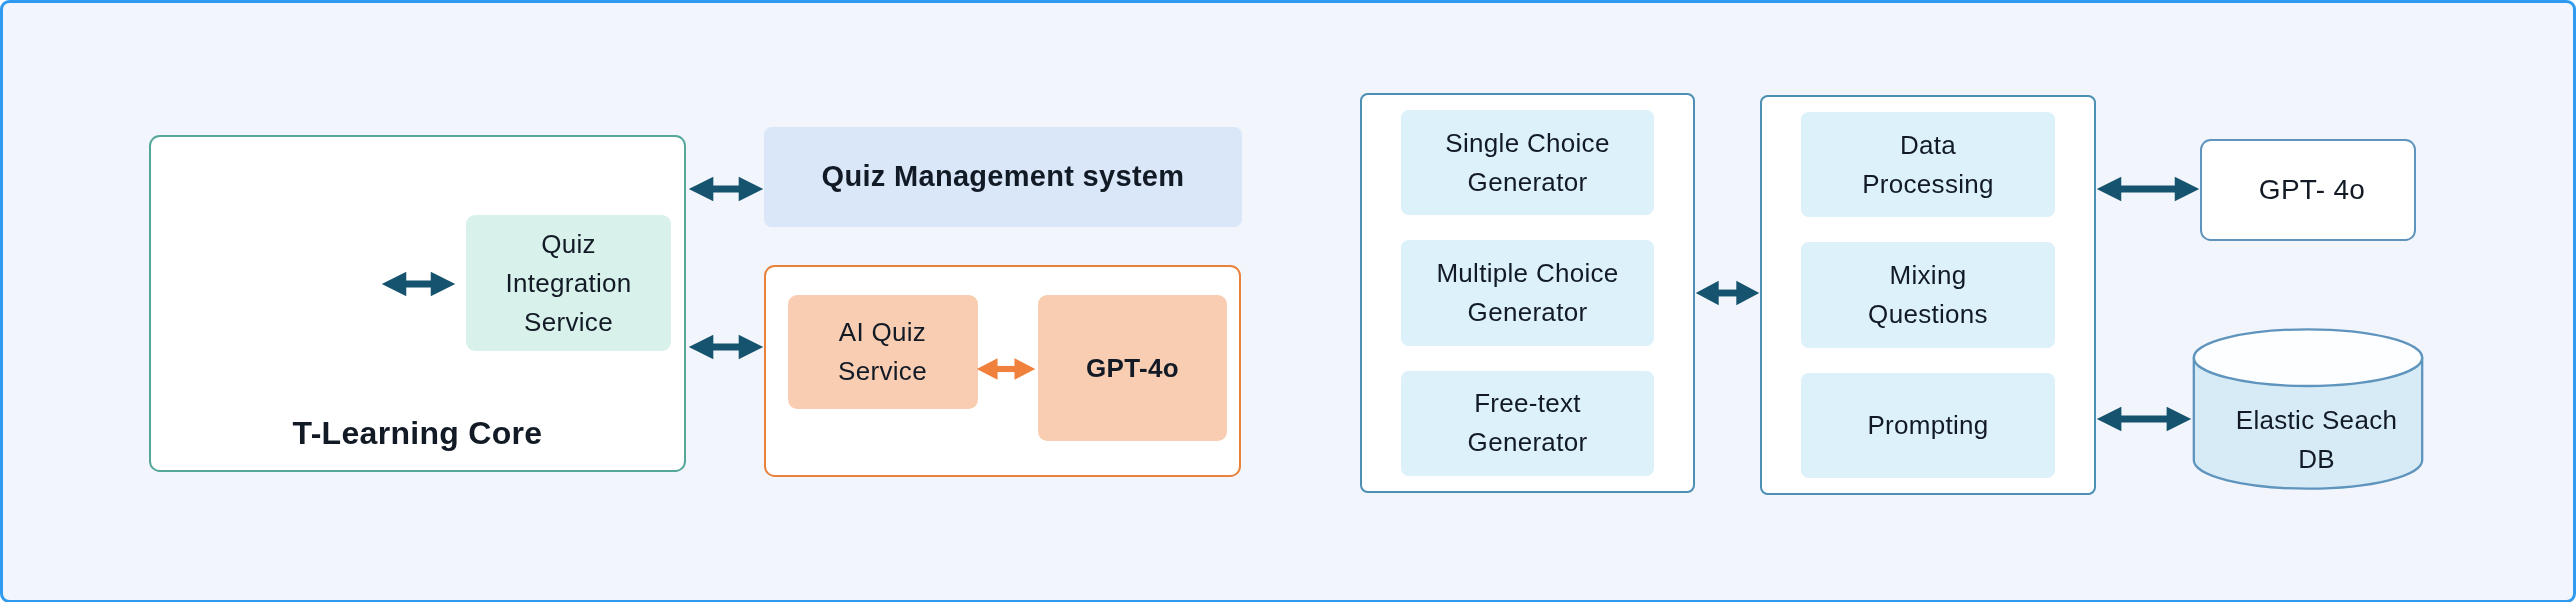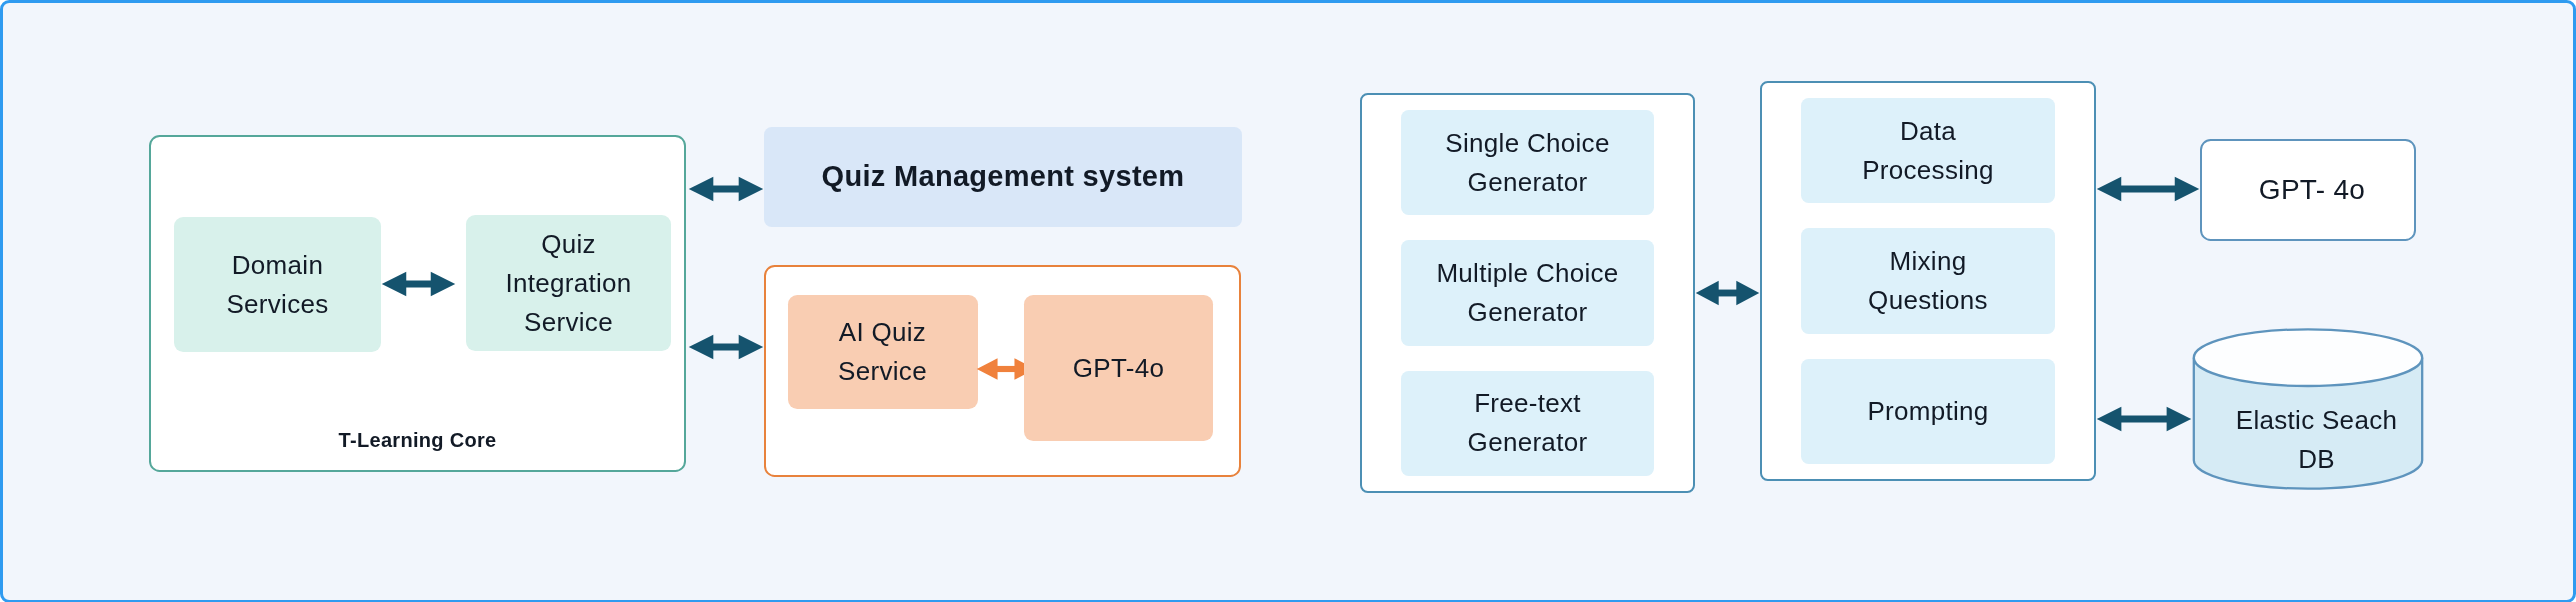--- a/index.html
+++ b/index.html
@@ -32,21 +32,21 @@
   .mint{background:var(--mint-fill);}
   .peach{background:var(--peach-fill);}
   .lightblue{background:var(--lightblue-fill);border-radius:7.7px;}
   .group{
     position:absolute;background:var(--node-bg);border-radius:10.7px;
   }
   .group.core{border:2.3px solid var(--core-border);}
   .group.builder{border:2.3px solid var(--builder-border);}
   .group-title{
     position:absolute;left:0;right:0;text-align:center;
-    font-size:20px;font-weight:600;letter-spacing:0.3px;color:var(--text);
+    font-size:32px;font-weight:600;letter-spacing:0.3px;color:var(--text);
   }
   .panel{
     position:absolute;background:var(--node-bg);
     border:2.3px solid var(--panel-border);border-radius:7.7px;
     display:flex;flex-direction:column;gap:25px;padding:15px 39px;justify-content:flex-end;
   }
   .panel .item{
     flex:1;display:flex;align-items:center;justify-content:center;
   }
   .mgmt{
@@ -65,24 +65,20 @@
     position:absolute;left:17px;right:0;top:74px;
   }
   svg.arrow{position:absolute;overflow:visible;}
 </style>
 </head>
 <body>
 
 <div class="canvas">
 
   <div class="group core" style="left:146px;top:132px;width:537px;height:337px;">
-    <div class="node mint" style="left:23px;top:80px;width:207px;height:135px;">
-      <span class="lbl">Domain
-Services</span>
-    </div>
     <svg class="arrow" style="left:230px;top:130px;" width="75" height="34" viewBox="0 0 98 44">
       <line x1="28" y1="22" x2="70" y2="22" style="stroke:var(--arrow-teal);stroke-width:9"></line>
       <polygon points="1,22 33,6 33,38" style="fill:var(--arrow-teal)"></polygon>
       <polygon points="97,22 65,6 65,38" style="fill:var(--arrow-teal)"></polygon>
     </svg>
     <div class="node mint" style="left:307px;top:78px;width:205px;height:136px;margin-left:8px;">
       <span class="lbl">Quiz
 Integration
 Service</span>
     </div>
@@ -107,21 +103,21 @@
   <div class="group builder" style="left:761px;top:262px;width:477px;height:212px;">
     <div class="node peach" style="left:21.5px;top:28px;width:190px;height:114px;">
       <span class="lbl">AI Quiz
 Service</span>
     </div>
     <svg class="arrow" style="left:210px;top:85px;" width="60" height="34" viewBox="0 0 78 44">
       <line x1="24" y1="22" x2="54" y2="22" style="stroke:var(--arrow-orange);stroke-width:8"></line>
       <polygon points="1,22 28,8 28,36" style="fill:var(--arrow-orange)"></polygon>
       <polygon points="77,22 50,8 50,36" style="fill:var(--arrow-orange)"></polygon>
     </svg>
-    <div class="node peach" style="left:258px;top:28px;width:189px;height:146px;">
+    <div class="node peach" style="left:272px;top:28px;width:189px;height:146px;font-weight:bold;">
       <span class="lbl">GPT-4o</span>
     </div>
   </div>
 
   <div class="panel" style="left:1357px;top:90px;width:335px;height:400px;">
     <div class="item lightblue">
       <span class="lbl">Single Choice
 Generator</span>
     </div>
     <div class="item lightblue">
@@ -133,21 +129,21 @@
 Generator</span>
     </div>
   </div>
 
   <svg class="arrow" style="left:1692px;top:273px;" width="65" height="34" viewBox="0 0 85 44">
     <line x1="26" y1="22" x2="59" y2="22" style="stroke:var(--arrow-teal);stroke-width:9"></line>
     <polygon points="1,22 31,6 31,38" style="fill:var(--arrow-teal)"></polygon>
     <polygon points="84,22 54,6 54,38" style="fill:var(--arrow-teal)"></polygon>
   </svg>
 
-  <div class="panel" style="left:1757px;top:78px;width:336px;height:400px;">
+  <div class="panel" style="left:1757px;top:92px;width:336px;height:400px;">
     <div class="item lightblue">
       <span class="lbl">Data
 Processing</span>
     </div>
     <div class="item lightblue">
       <span class="lbl">Mixing
 Questions</span>
     </div>
     <div class="item lightblue">
       <span class="lbl">Prompting</span>

